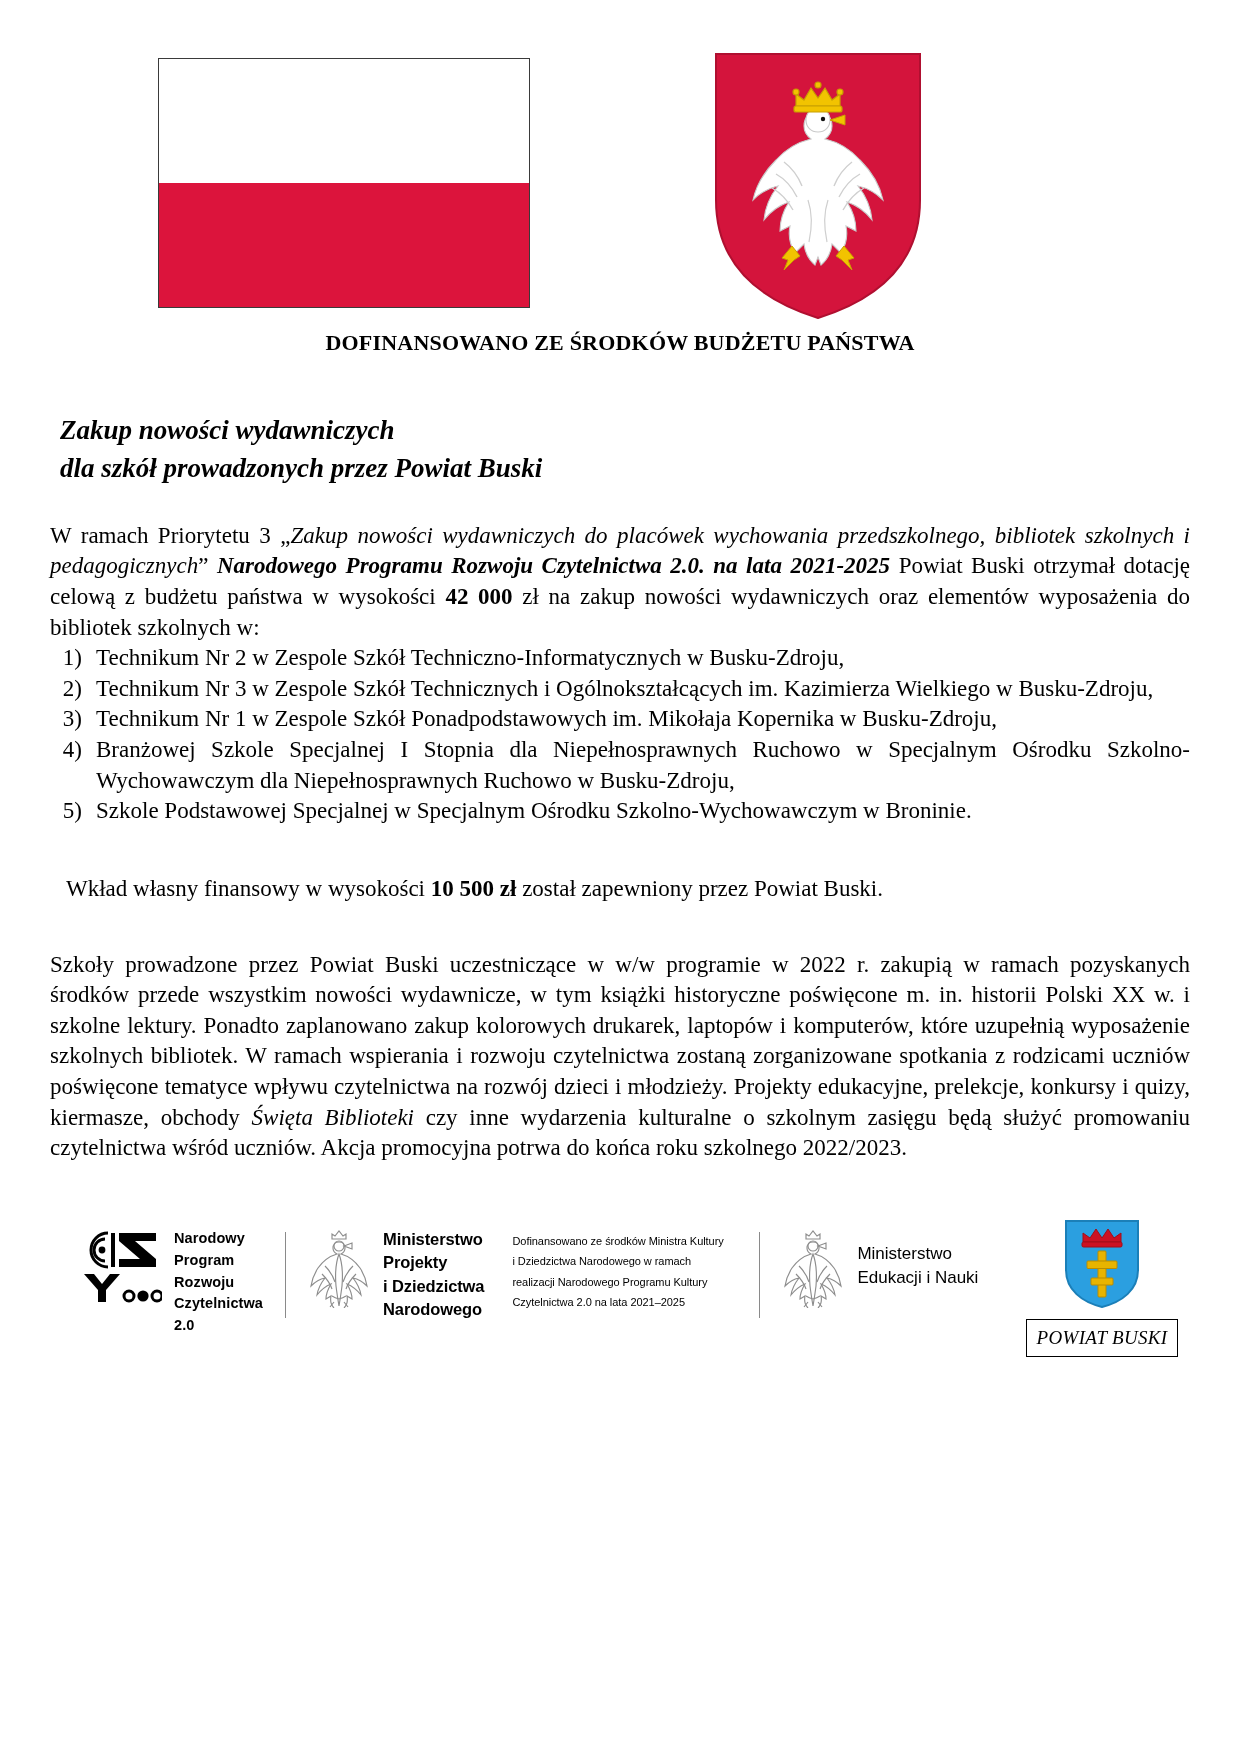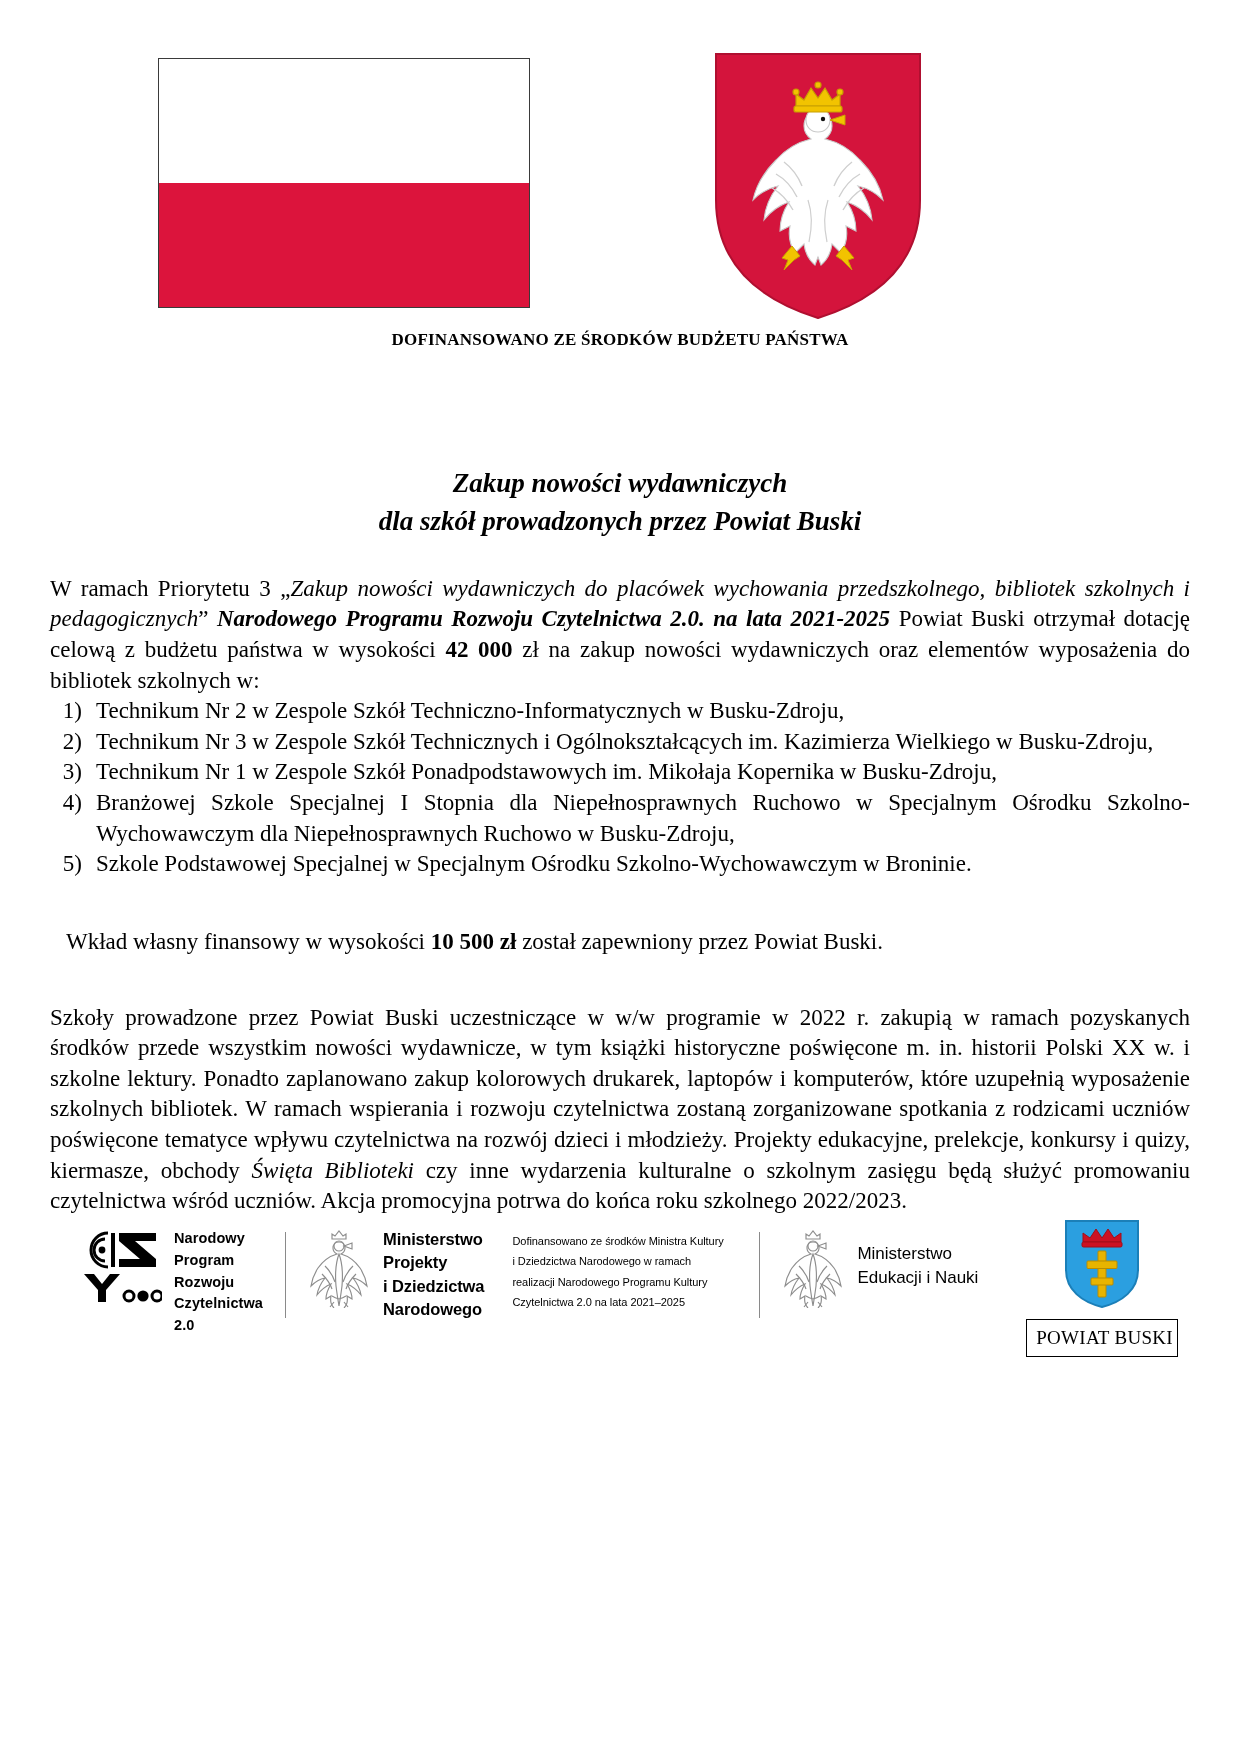--- a/index.html
+++ b/index.html
@@ -45,33 +45,32 @@
     left: 712px;
     top: 50px;
     width: 212px;
     height: 272px;
   }
 
   
   .main-heading {
     text-align: center;
     font-weight: bold;
-    font-size: 17px;
+    font-size: 22px;
     letter-spacing: .2px;
     margin: 0;
     padding: 0 60px;
     line-height: 1.2;
   }
   .subtitle {
-    text-align: center;
     font-weight: bold;
     font-style: italic;
     font-size: 27px;
     line-height: 1.38;
-    margin: 115px 0 0 0;
+    margin: 56px 0 0 0;
     padding: 0 60px;
   }
 
   
   .body-wrap {
     padding: 0 50px 0 50px;
     margin-top: 34px;
   }
   p.para {
     margin: 0;
@@ -180,21 +179,22 @@
     padding-top: 3px;
     width: 225px;
   }
 
   
   .powiat {
     position: absolute;
     right: 62px;
     top: 1218px;
     width: 152px;
-    text-align: right;
+    text-align: center;
+    font-style: italic;
   }
   .powiat-shield {
     width: 78px;
     height: 92px;
     margin: 0 auto;
   }
   .powiat-label {
     margin-top: 9px;
     border: 1.4px solid #000;
     font-family: "Liberation Serif", "DejaVu Serif", serif;

